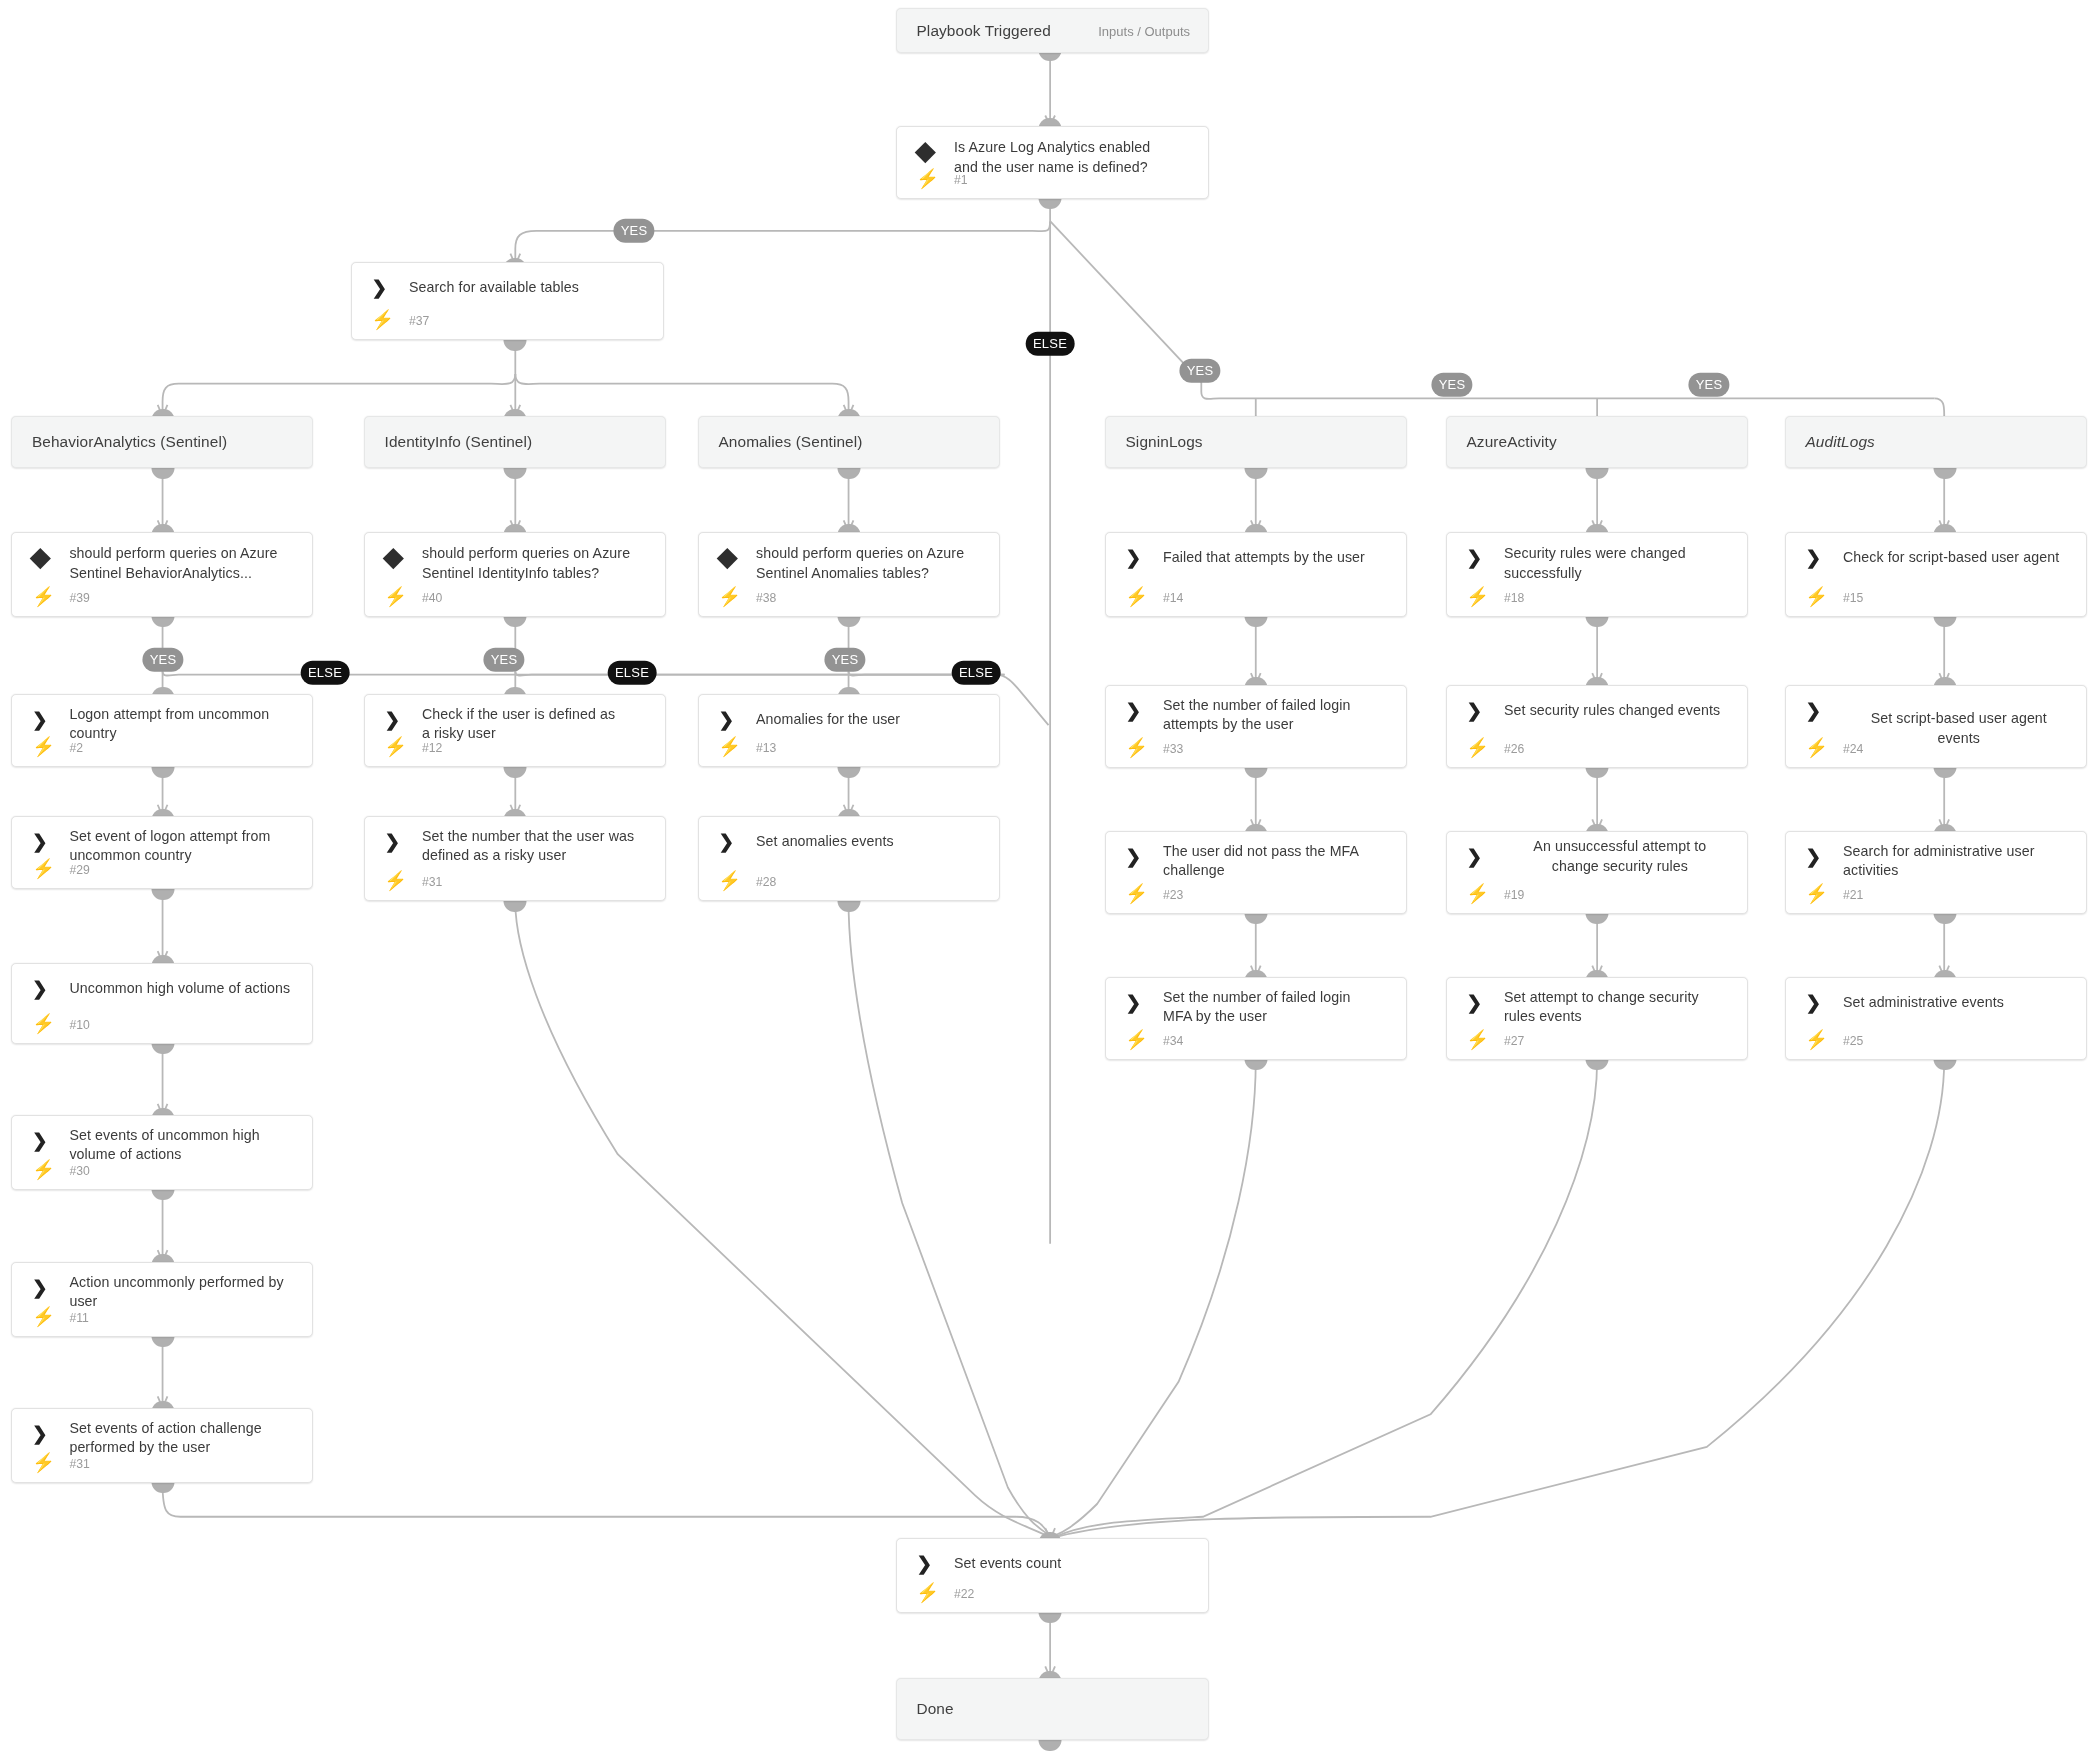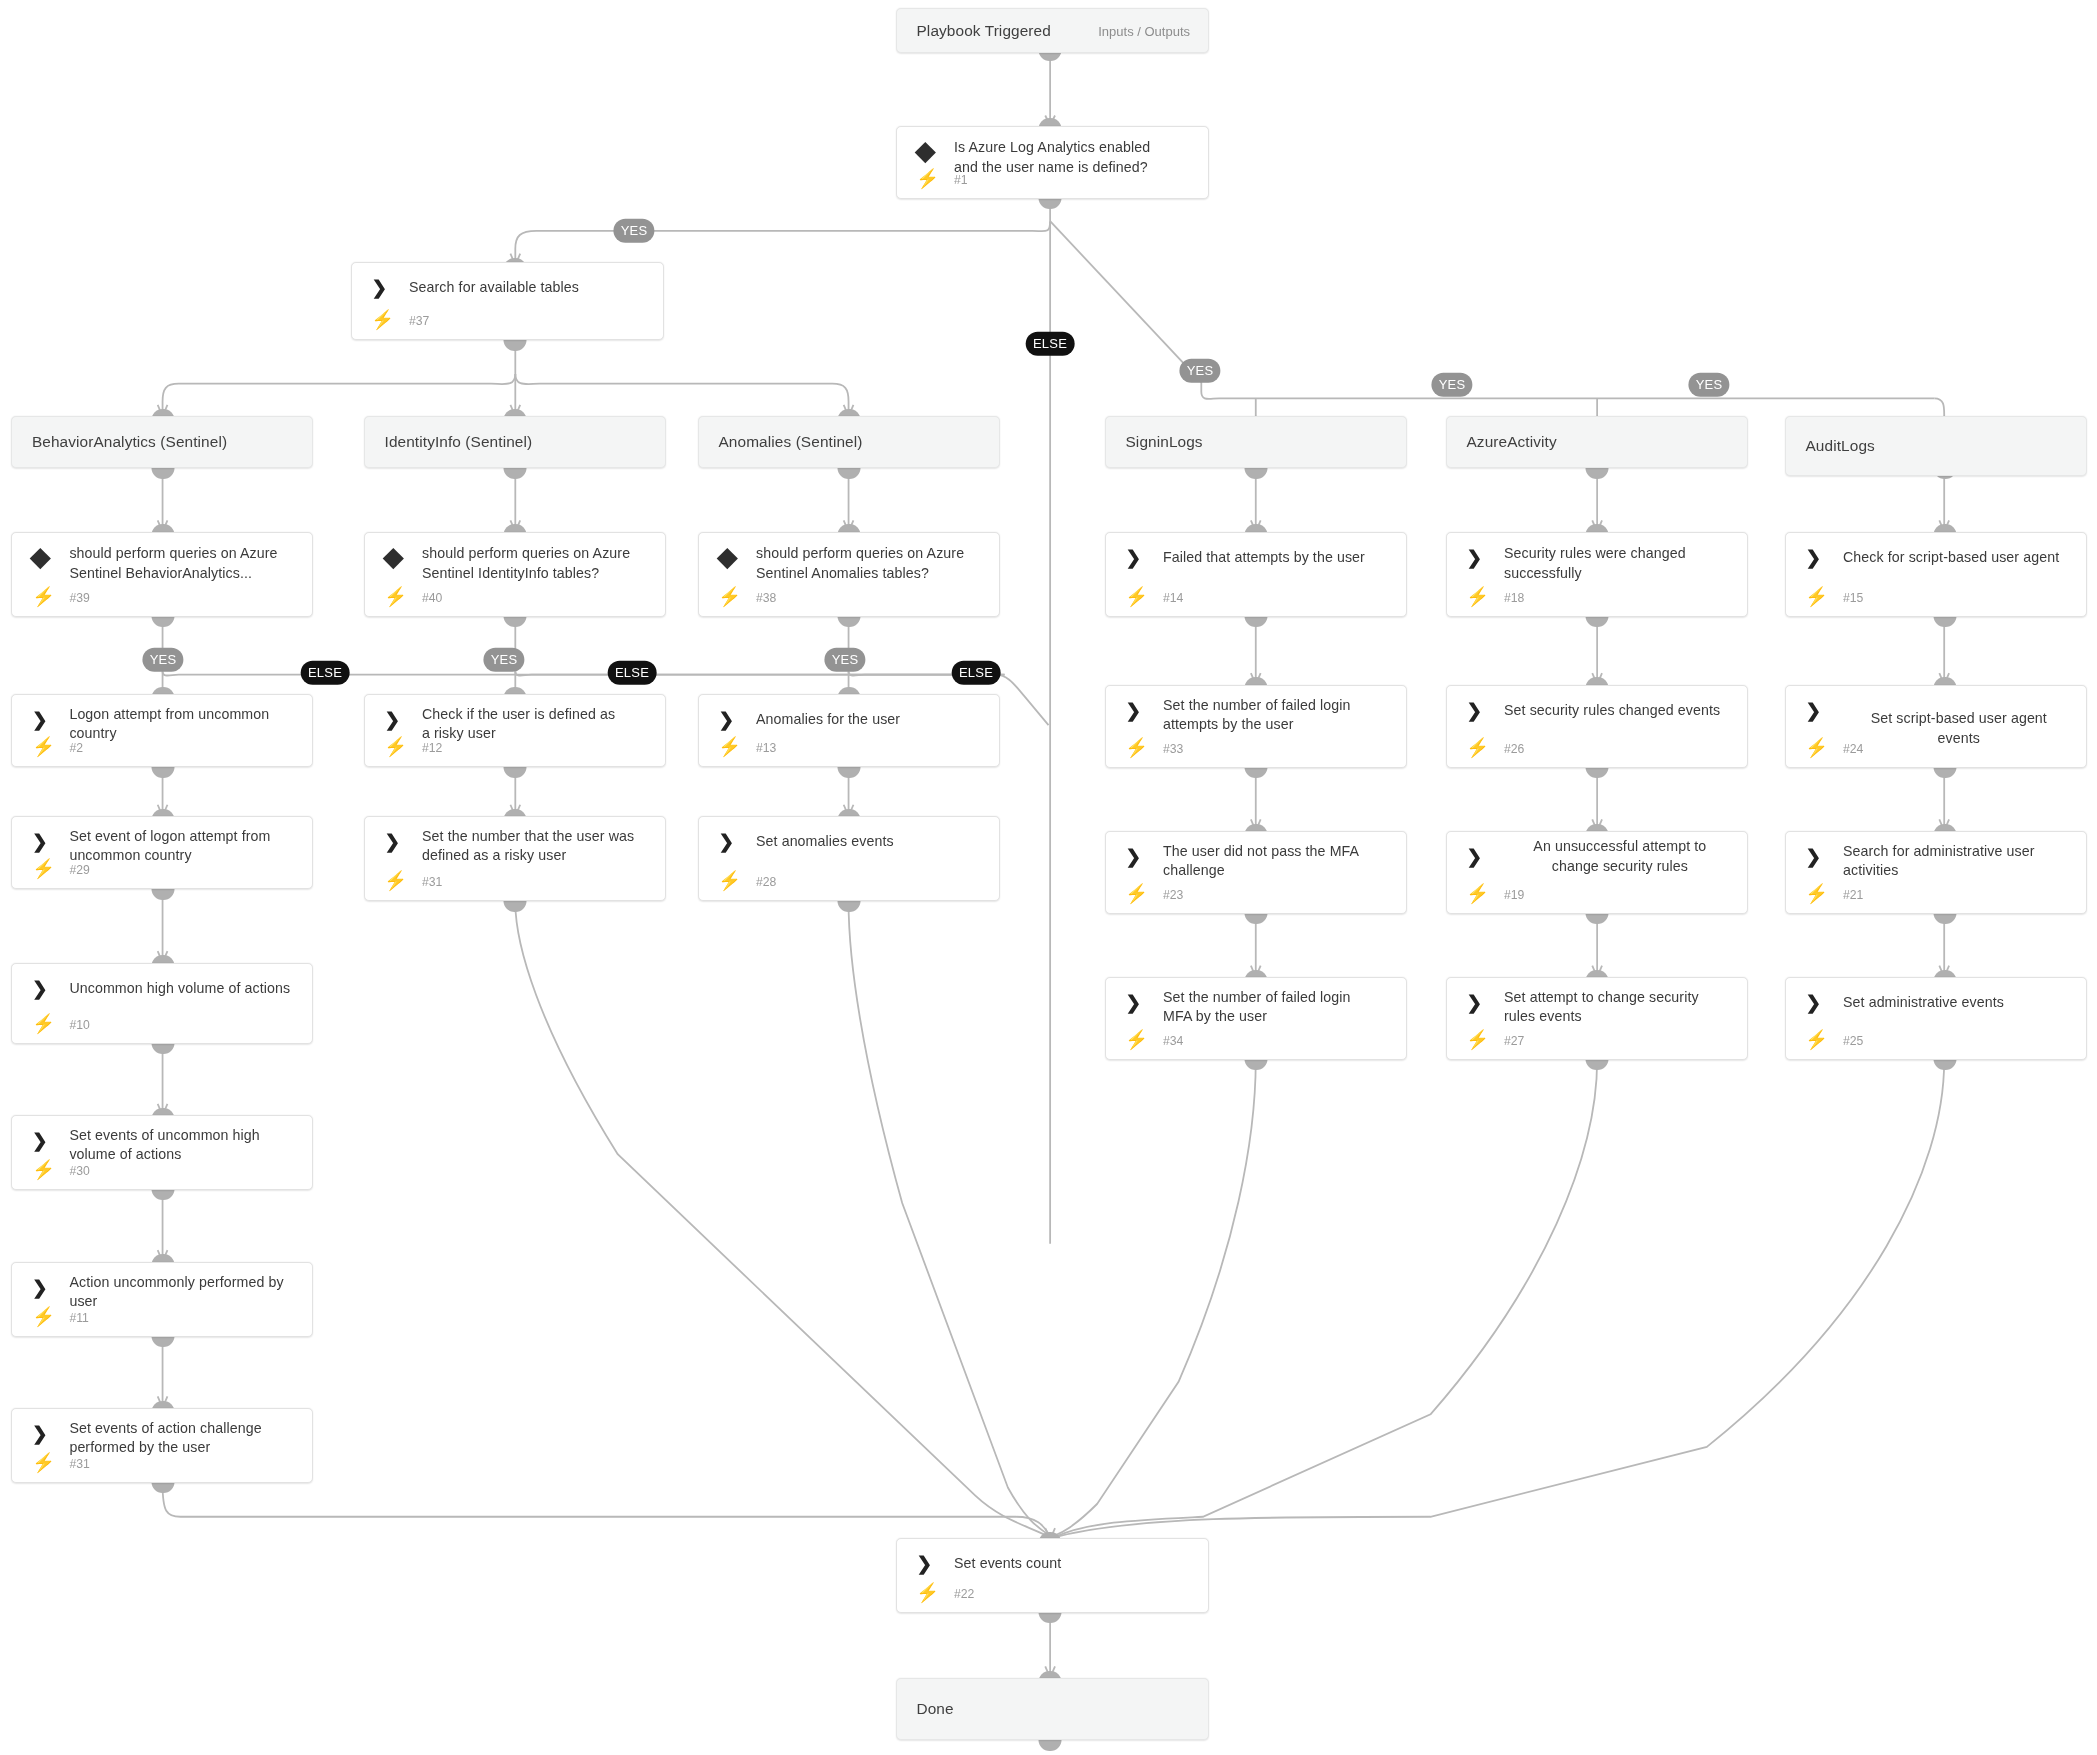--- a/index.html
+++ b/index.html
@@ -364,21 +364,21 @@
   </div>
   <div class="node grey" style="left:1105px; top:416px; width:302px; height:52px;">
     <div class="node-title">SigninLogs</div>
   </div>
   <div class="node grey" style="left:698px; top:416px; width:302px; height:52px;">
     <div class="node-title">Anomalies (Sentinel)</div>
   </div>
   <div class="node grey" style="left:1446px; top:416px; width:302px; height:52px;">
     <div class="node-title">AzureActivity</div>
   </div>
-  <div class="node grey" style="left:1785px; top:416px; width:302px; height:60px;">
+  <div class="node grey" style="left:1785px; top:416px; width:302px; height:52px;font-style:italic;">
     <div class="node-title">AuditLogs</div>
   </div>
 
   <div class="node" style="left:11.4px; top:532px; width:302px; height:85px;">
     <div class="icon-shape">
         <div class="icon-diamond"></div>
       </div>
     <div class="node-title" style="top:11.4px;">
       <span>should perform queries on Azure</span><br><span>Sentinel BehaviorAnalytics...</span>
     </div>

